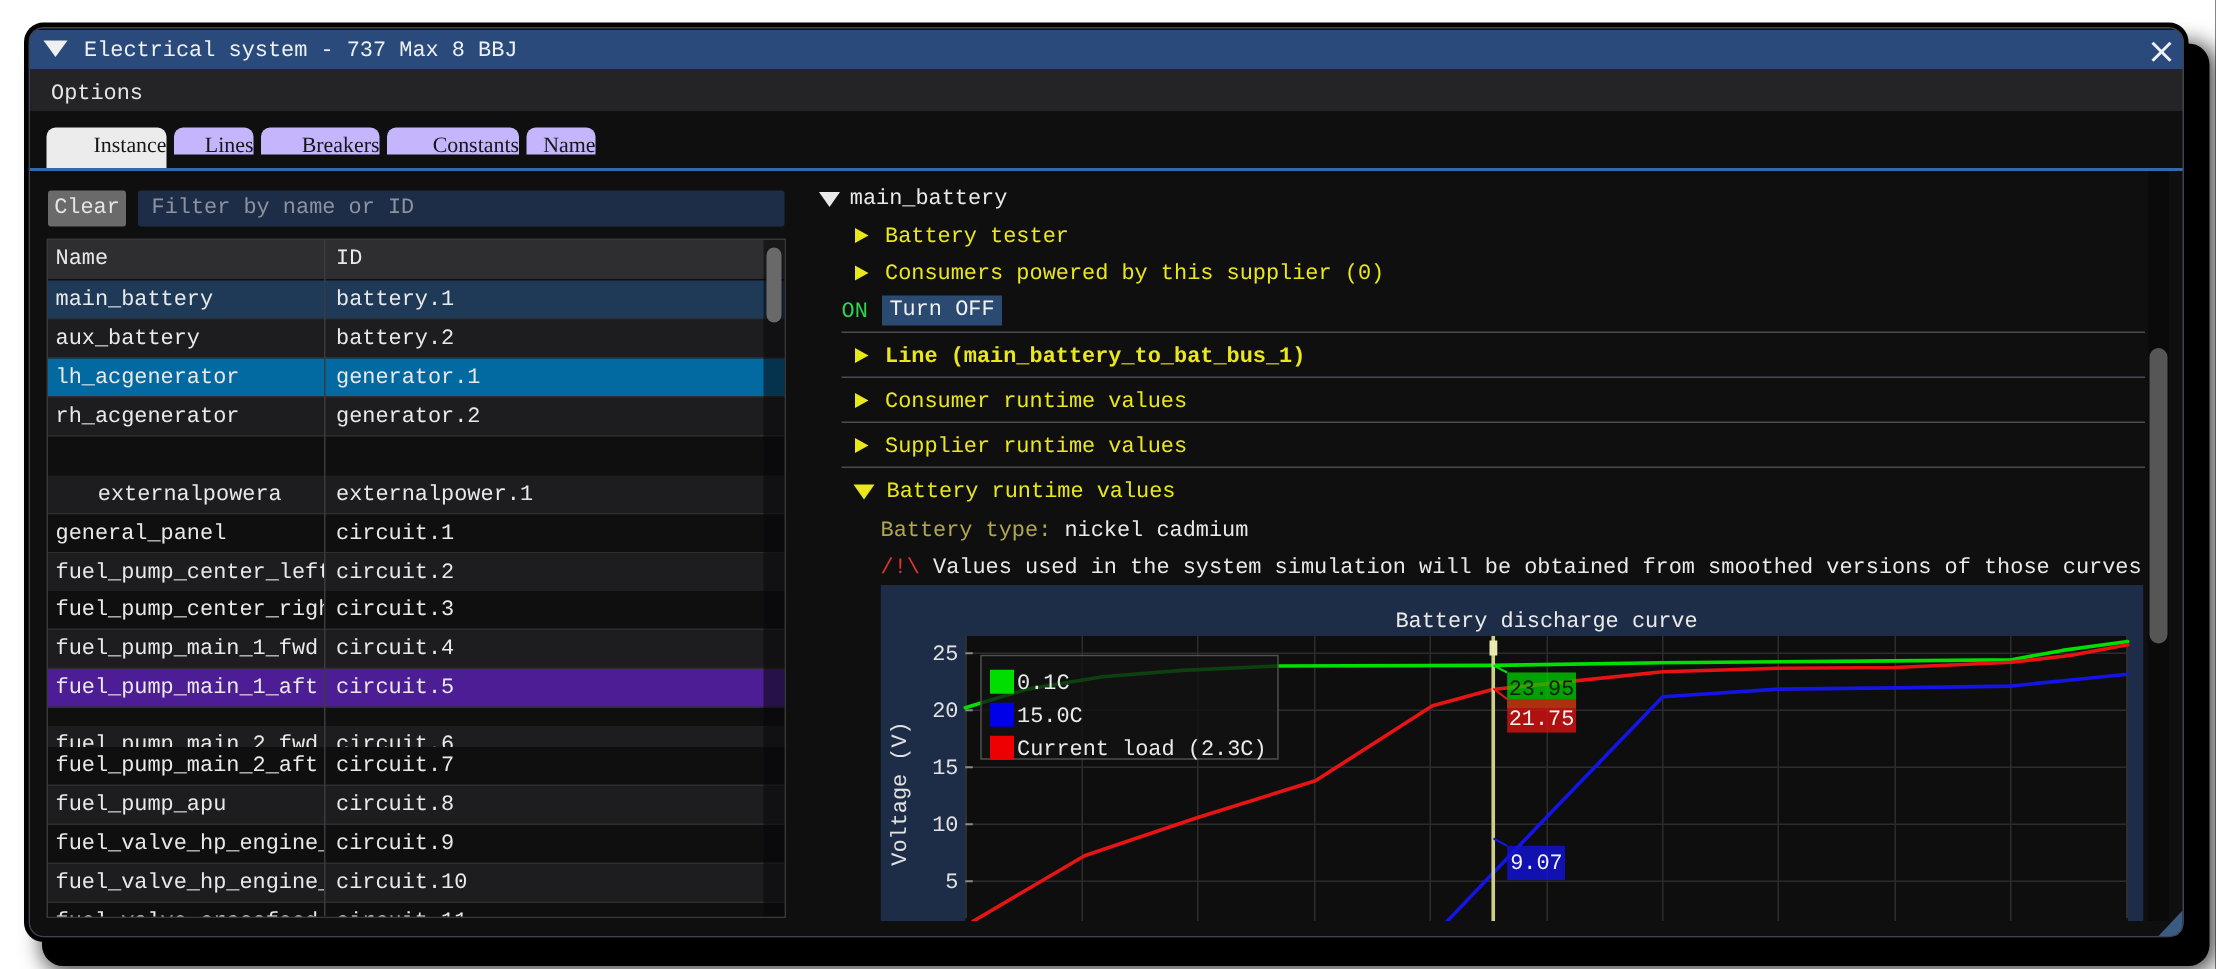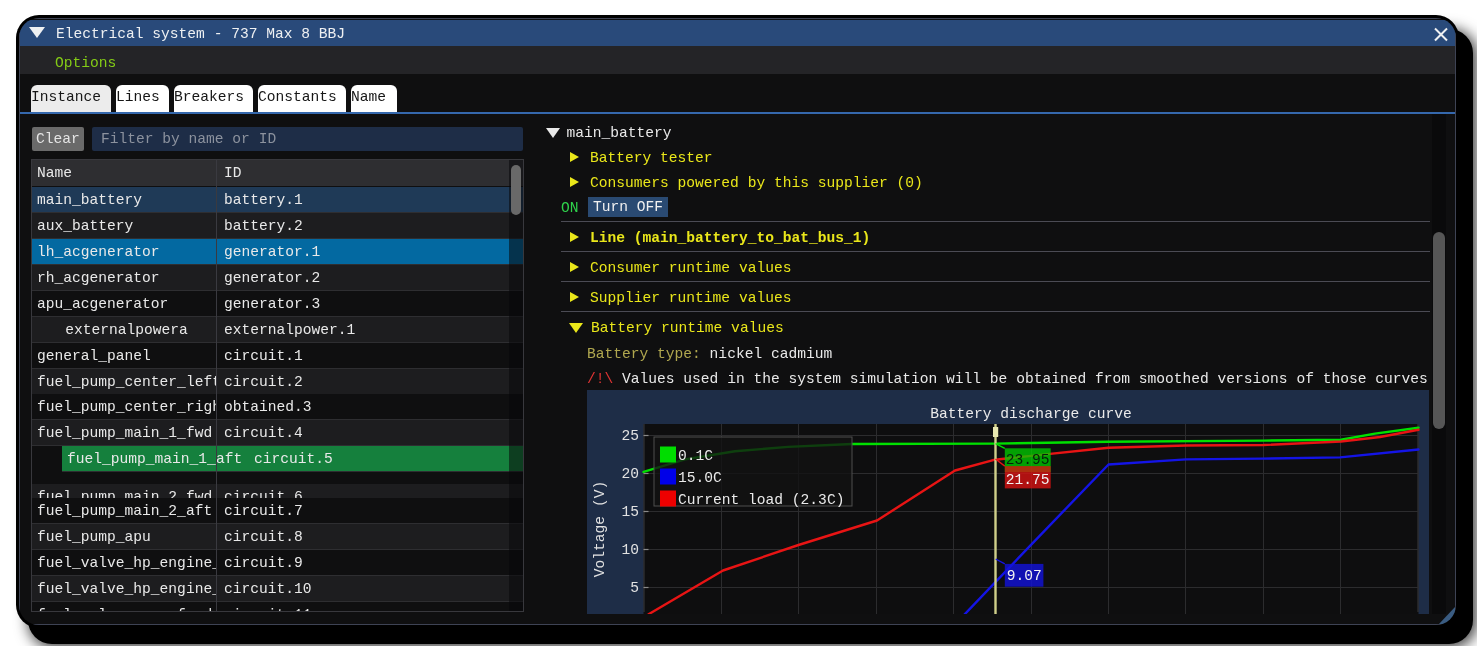--- a/index.html
+++ b/index.html
@@ -1,41 +1,41 @@
 <!DOCTYPE html>
 <html><head>
 <meta charset="utf-8">
 <style>
   html,body{margin:0;padding:0;}
   body{width:1477px;height:646px;background:#ffffff;overflow:hidden;
        font-family:"Liberation Mono", monospace;font-size:14.6px;color:#e9e9e9;}
   .abs{position:absolute;}
   #win{position:absolute;left:19px;top:18px;width:1437px;height:607px;
-       background:#0f0f10;border-radius:20px;
+       background:#0f0f10;border-radius:10px;
        box-shadow:0 0 0 3px #000, 13px 15px 0 4px #000, 15px 17px 14px 6px rgba(0,0,0,0.75);
        overflow:hidden;}
   #winborder{position:absolute;left:0;top:0;width:1435px;height:605px;
        border:1px solid #3e4354;border-radius:10px;z-index:50;pointer-events:none;}
   
   #titlebar{position:absolute;left:0;top:2px;width:100%;height:26px;background:#294a7a;}
   #titletri{position:absolute;left:10px;top:7px;width:0;height:0;
        border-left:8px solid transparent;border-right:8px solid transparent;border-top:11px solid #eef0f2;}
   #titletext{position:absolute;left:37px;top:5.5px;color:#eef0f2;}
   #closex{position:absolute;right:8px;top:6.5px;width:14px;height:14px;}
   #closex:before,#closex:after{content:"";position:absolute;left:6px;top:-1px;width:2px;height:17px;background:#eef0f2;}
   #closex:before{transform:rotate(45deg);}
   #closex:after{transform:rotate(-45deg);}
   
   #menubar{position:absolute;left:0;top:28px;width:100%;height:28px;background:#242427;}
-  #menubar span{position:absolute;left:15px;top:9px;color:#84cc16;margin-left:21px;}
+  #menubar span{position:absolute;left:15px;top:9px;color:#e5e5e5;}
   
   .tab{position:absolute;top:67px;height:26px;border-radius:6px 6px 0 0;color:#161616;
-       text-align:left;line-height:25px;}
+       text-align:right;line-height:25px;font-family:Liberation Serif, serif;}
   .tab.on{background:#ececec;height:27px;}
-  .tab.off{background:#ffffff;height:28px;}
+  .tab.off{background:#c4b5fd;height:18px;}
   #tabline{position:absolute;left:0;top:94px;width:100%;height:2px;background:#3568ad;}
   
   #clearbtn{position:absolute;left:13px;top:109px;width:52px;height:24px;background:#6a6a6a;
        border-radius:2px;color:#e5e5e5;text-align:center;line-height:24px;}
   #filter{position:absolute;left:73px;top:109px;width:431px;height:24px;background:#1e2d47;
        border-radius:2px;color:#8c929e;line-height:24px;padding-left:9px;box-sizing:border-box;}
   
   #tbl{position:absolute;left:12px;top:141px;width:493px;height:453px;background:#0f0f10;
        border:1px solid #38383d;overflow:hidden;box-sizing:border-box;}
   .trow{position:absolute;left:0;width:100%;height:26px;line-height:26px;}
@@ -90,51 +90,46 @@
       <div class="trow" style="top:78.86px;background:#0369a1;">
         <span class="c1">lh_acgenerator</span>
         <span class="c2">generator.1</span>
         <span style="position:absolute;left:0;right:0;top:25px;height:1px;background:#2e2e31;"></span>
       </div>
       <div class="trow" style="top:104.78999999999999px;background:#1d1d1f;">
         <span class="c1">rh_acgenerator</span>
         <span class="c2">generator.2</span>
         <span style="position:absolute;left:0;right:0;top:25px;height:1px;background:#2e2e31;"></span>
       </div>
-      <div class="trow" style="top:130.72px;background:#0f0f10;">
-        <span class="c1">apu_acgenerator</span>
-        <span class="c2">generator.3</span>
-        <span style="position:absolute;left:0;right:0;top:25px;height:1px;background:#2e2e31;"></span>
-      </div>
       <div class="trow" style="top:156.65px;background:#1d1d1f;text-align:center;">
         <span class="c1">externalpowera</span>
         <span class="c2">externalpower.1</span>
         <span style="position:absolute;left:0;right:0;top:25px;height:1px;background:#2e2e31;"></span>
       </div>
       <div class="trow" style="top:182.57999999999998px;background:#0f0f10;">
         <span class="c1">general_panel</span>
         <span class="c2">circuit.1</span>
         <span style="position:absolute;left:0;right:0;top:25px;height:1px;background:#2e2e31;"></span>
       </div>
       <div class="trow" style="top:208.51px;background:#1d1d1f;">
         <span class="c1">fuel_pump_center_left</span>
         <span class="c2">circuit.2</span>
         <span style="position:absolute;left:0;right:0;top:25px;height:1px;background:#2e2e31;"></span>
       </div>
       <div class="trow" style="top:234.44px;background:#0f0f10;">
         <span class="c1">fuel_pump_center_righ</span>
-        <span class="c2">obtained.3</span>
+        <span class="c2">circuit.3</span>
         <span style="position:absolute;left:0;right:0;top:25px;height:1px;background:#2e2e31;"></span>
       </div>
       <div class="trow" style="top:260.37px;background:#1d1d1f;">
         <span class="c1">fuel_pump_main_1_fwd</span>
         <span class="c2">circuit.4</span>
         <span style="position:absolute;left:0;right:0;top:25px;height:1px;background:#2e2e31;"></span>
       </div>
-      <div class="trow" style="top:286.3px;background:#15803d;margin-left:30px;">
+      <div class="trow" style="top:286.3px;background:#4c1d95;">
         <span class="c1">fuel_pump_main_1_aft</span>
         <span class="c2">circuit.5</span>
         <span style="position:absolute;left:0;right:0;top:25px;height:1px;background:#2e2e31;"></span>
       </div>
       <div class="trow" style="top:312.23px;background:#1d1d1f;margin-top:12px;">
         <span class="c1">fuel_pump_main_2_fwd</span>
         <span class="c2">circuit.6</span>
         <span style="position:absolute;left:0;right:0;top:25px;height:1px;background:#2e2e31;"></span>
       </div>
       <div class="trow" style="top:338.15999999999997px;background:#0f0f10;">

